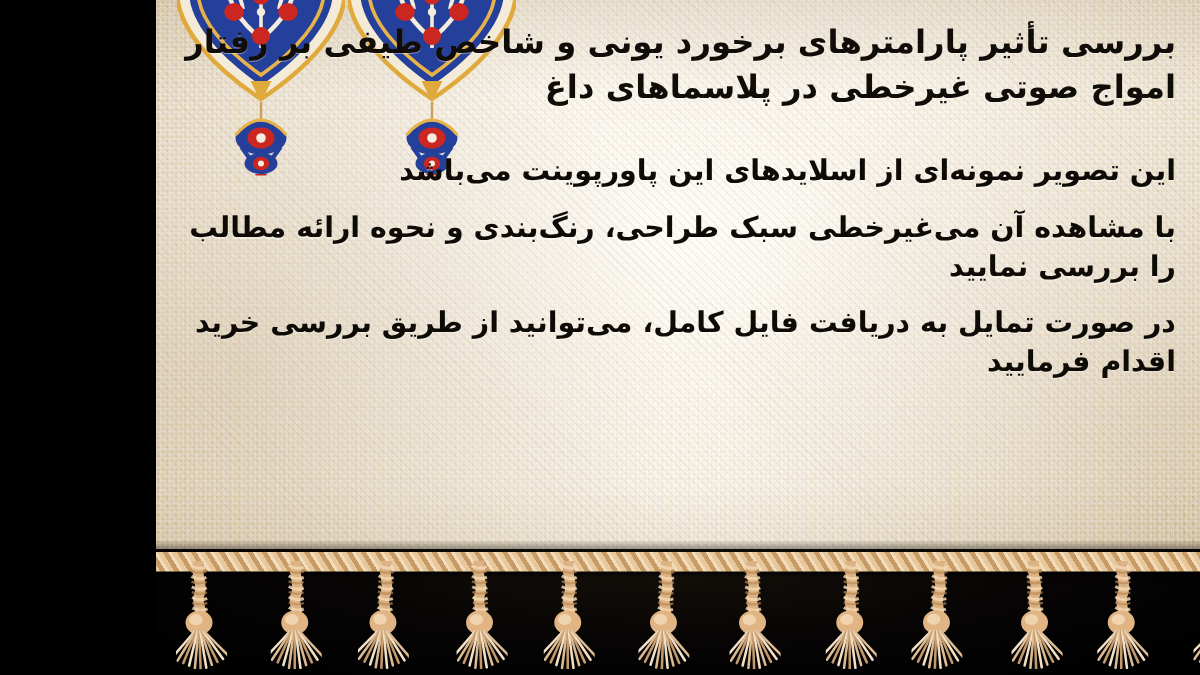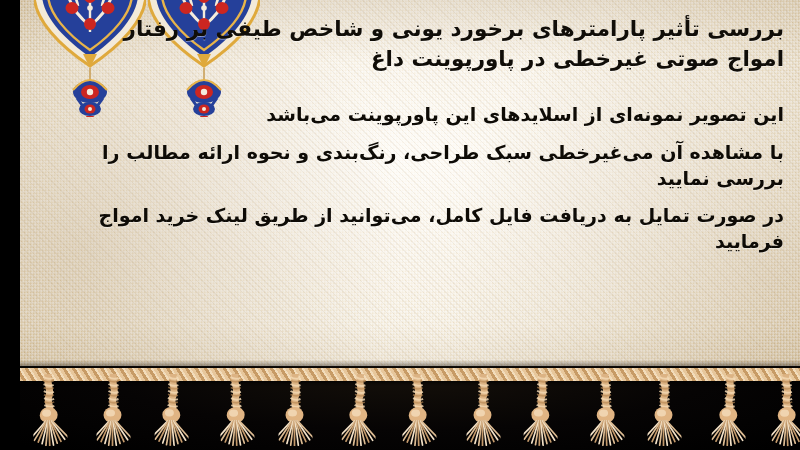--- a/index.html
+++ b/index.html
@@ -4,21 +4,21 @@
 <title>Presentation Slide</title>
 <style>
   html, body {
     margin: 0;
     padding: 0;
     background: #000;
   }
 
   .slide {
     position: relative;
-    width: 780px;
+    width: 696px;
     height: 450px;
     overflow: hidden;
     font-family: "DejaVu Sans", "Liberation Sans", sans-serif;
     background-color: #ded0b8;
   }
 
   
   .bg-base {
     position: absolute;
     inset: 0;
@@ -258,27 +258,27 @@
     <svg class="ornament two" width="112" height="175" viewBox="0 0 112 175">
       <use href="#orn-shape"></use>
     </svg>
 
   </div>
 
   <div class="content">
 
     <h1 class="title">
       <span class="ln">بررسی تأثیر پارامترهای برخورد یونی و شاخص طیفی بر رفتار</span>
-      <span class="ln">امواج صوتی غیرخطی در پاورپوینت داغ</span>
+      <span class="ln">امواج صوتی غیرخطی در پلاسماهای داغ</span>
     </h1>
 
     <div class="body-block">
       <p class="body-line">این تصویر نمونه‌ای از اسلایدهای این پاورپوینت می‌باشد</p>
       <p class="body-line">با مشاهده آن می‌غیرخطی سبک طراحی، رنگ‌بندی و نحوه ارائه مطالب را بررسی نمایید</p>
-      <p class="body-line">در صورت تمایل به دریافت فایل کامل، می‌توانید از طریق لینک خرید امواج فرمایید</p>
+      <p class="body-line">در صورت تمایل به دریافت فایل کامل، می‌توانید از طریق بررسی خرید اقدام فرمایید</p>
     </div>
 
   </div>
 
   <div class="bottom-band">
     <div class="band-top-edge"></div>
     <div class="cord"></div>
     <div class="tassels">
         <div class="tassel" style="left: 13.7692px; transform: rotate(-2deg) translateX(-1.5px);"><svg width="34" height="72" viewBox="0 0 34 72">
             <path d="M17 0 C 14 8 20 14 17 22 C 14 28 19 32 17 38" stroke="#dcb384" stroke-width="7" fill="none" stroke-linecap="round"></path>

